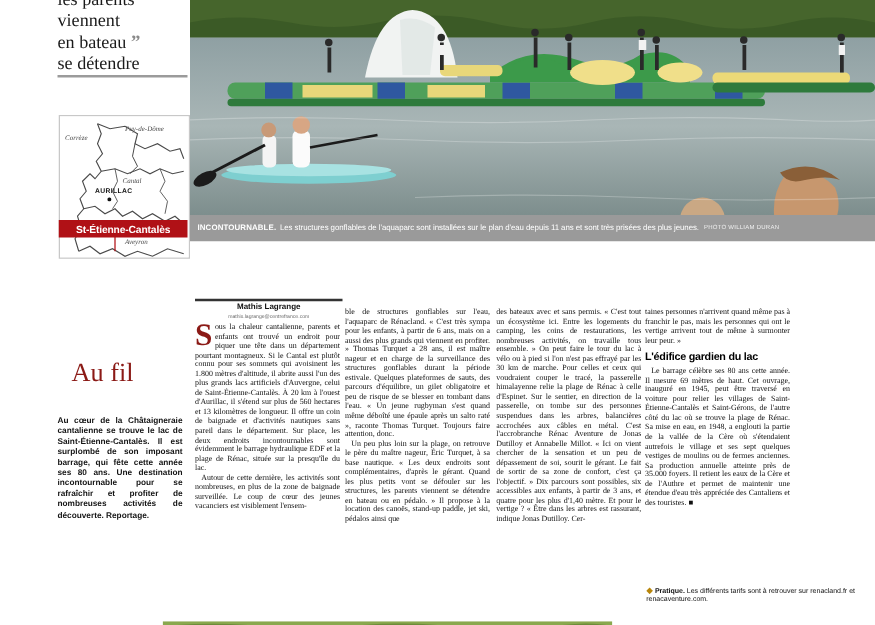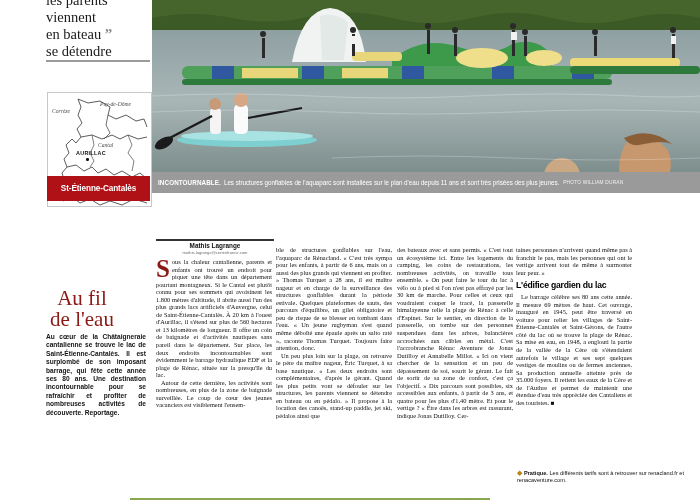--- a/index.html
+++ b/index.html
@@ -22,21 +22,21 @@
   .pullquote .qmark{color:#8a8a8a;font-weight:bold;font-size:15px;letter-spacing:-1px;}
   .rule-thick{position:absolute;left:46px;top:60px;width:104px;height:2px;background:#9b9b9b;}
 
   
   .map-box{
     position:absolute;left:47px;top:92px;width:103px;height:113px;
     background:#fff;border:0.8px solid #c8c8c8;overflow:hidden;
   }
   .map-box svg{display:block;}
   .map-banner{
-    position:absolute;left:47px;top:176px;width:103px;height:25px;
+    position:absolute;left:47px;top:176px;width:103px;height:14px;
     background:#b01116;color:#fff;
     font-family:"Liberation Sans",sans-serif;
     font-size:8.2px;font-weight:bold;letter-spacing:-0.1px;
     display:flex;align-items:center;justify-content:center;
   }
   .map-city{
     position:absolute;left:76px;top:150px;
     font-family:"Liberation Sans",sans-serif;
     font-size:5.4px;font-weight:bold;color:#111;letter-spacing:0.3px;
   }
@@ -162,21 +162,20 @@
     <div class="map-lbl" style="left:52px;top:108px;">Corrèze</div>
     <div class="map-lbl" style="left:100px;top:101px;">Puy-de-Dôme</div>
     <div class="map-lbl" style="left:98px;top:142px;">Cantal</div>
     <div class="map-lbl" style="left:100px;top:191px;">Aveyron</div>
     <div class="map-city">AURILLAC</div>
     <div class="map-dot"></div>
     <div class="map-banner">St-Étienne-Cantalès</div>
 
     <div class="rail-title">
       <div>Au fil</div>
-      <div>de l'eau</div>
     </div>
 
     <div class="rail-lede">Au cœur de la Châtaigneraie cantalienne se trouve le lac de Saint-Étienne-Cantalès. Il est surplombé de son imposant barrage, qui fête cette année ses 80 ans. Une destination incontournable pour se rafraîchir et profiter de nombreuses activités de découverte. Reportage.</div>
   </div>
 
   <div class="photo">
     <svg width="548" height="172" viewBox="0 0 548 172">
       <defs>
         <linearGradient id="sky" x1="0" y1="0" x2="0" y2="1">
           <stop offset="0" stop-color="#5f7d3e"></stop>

